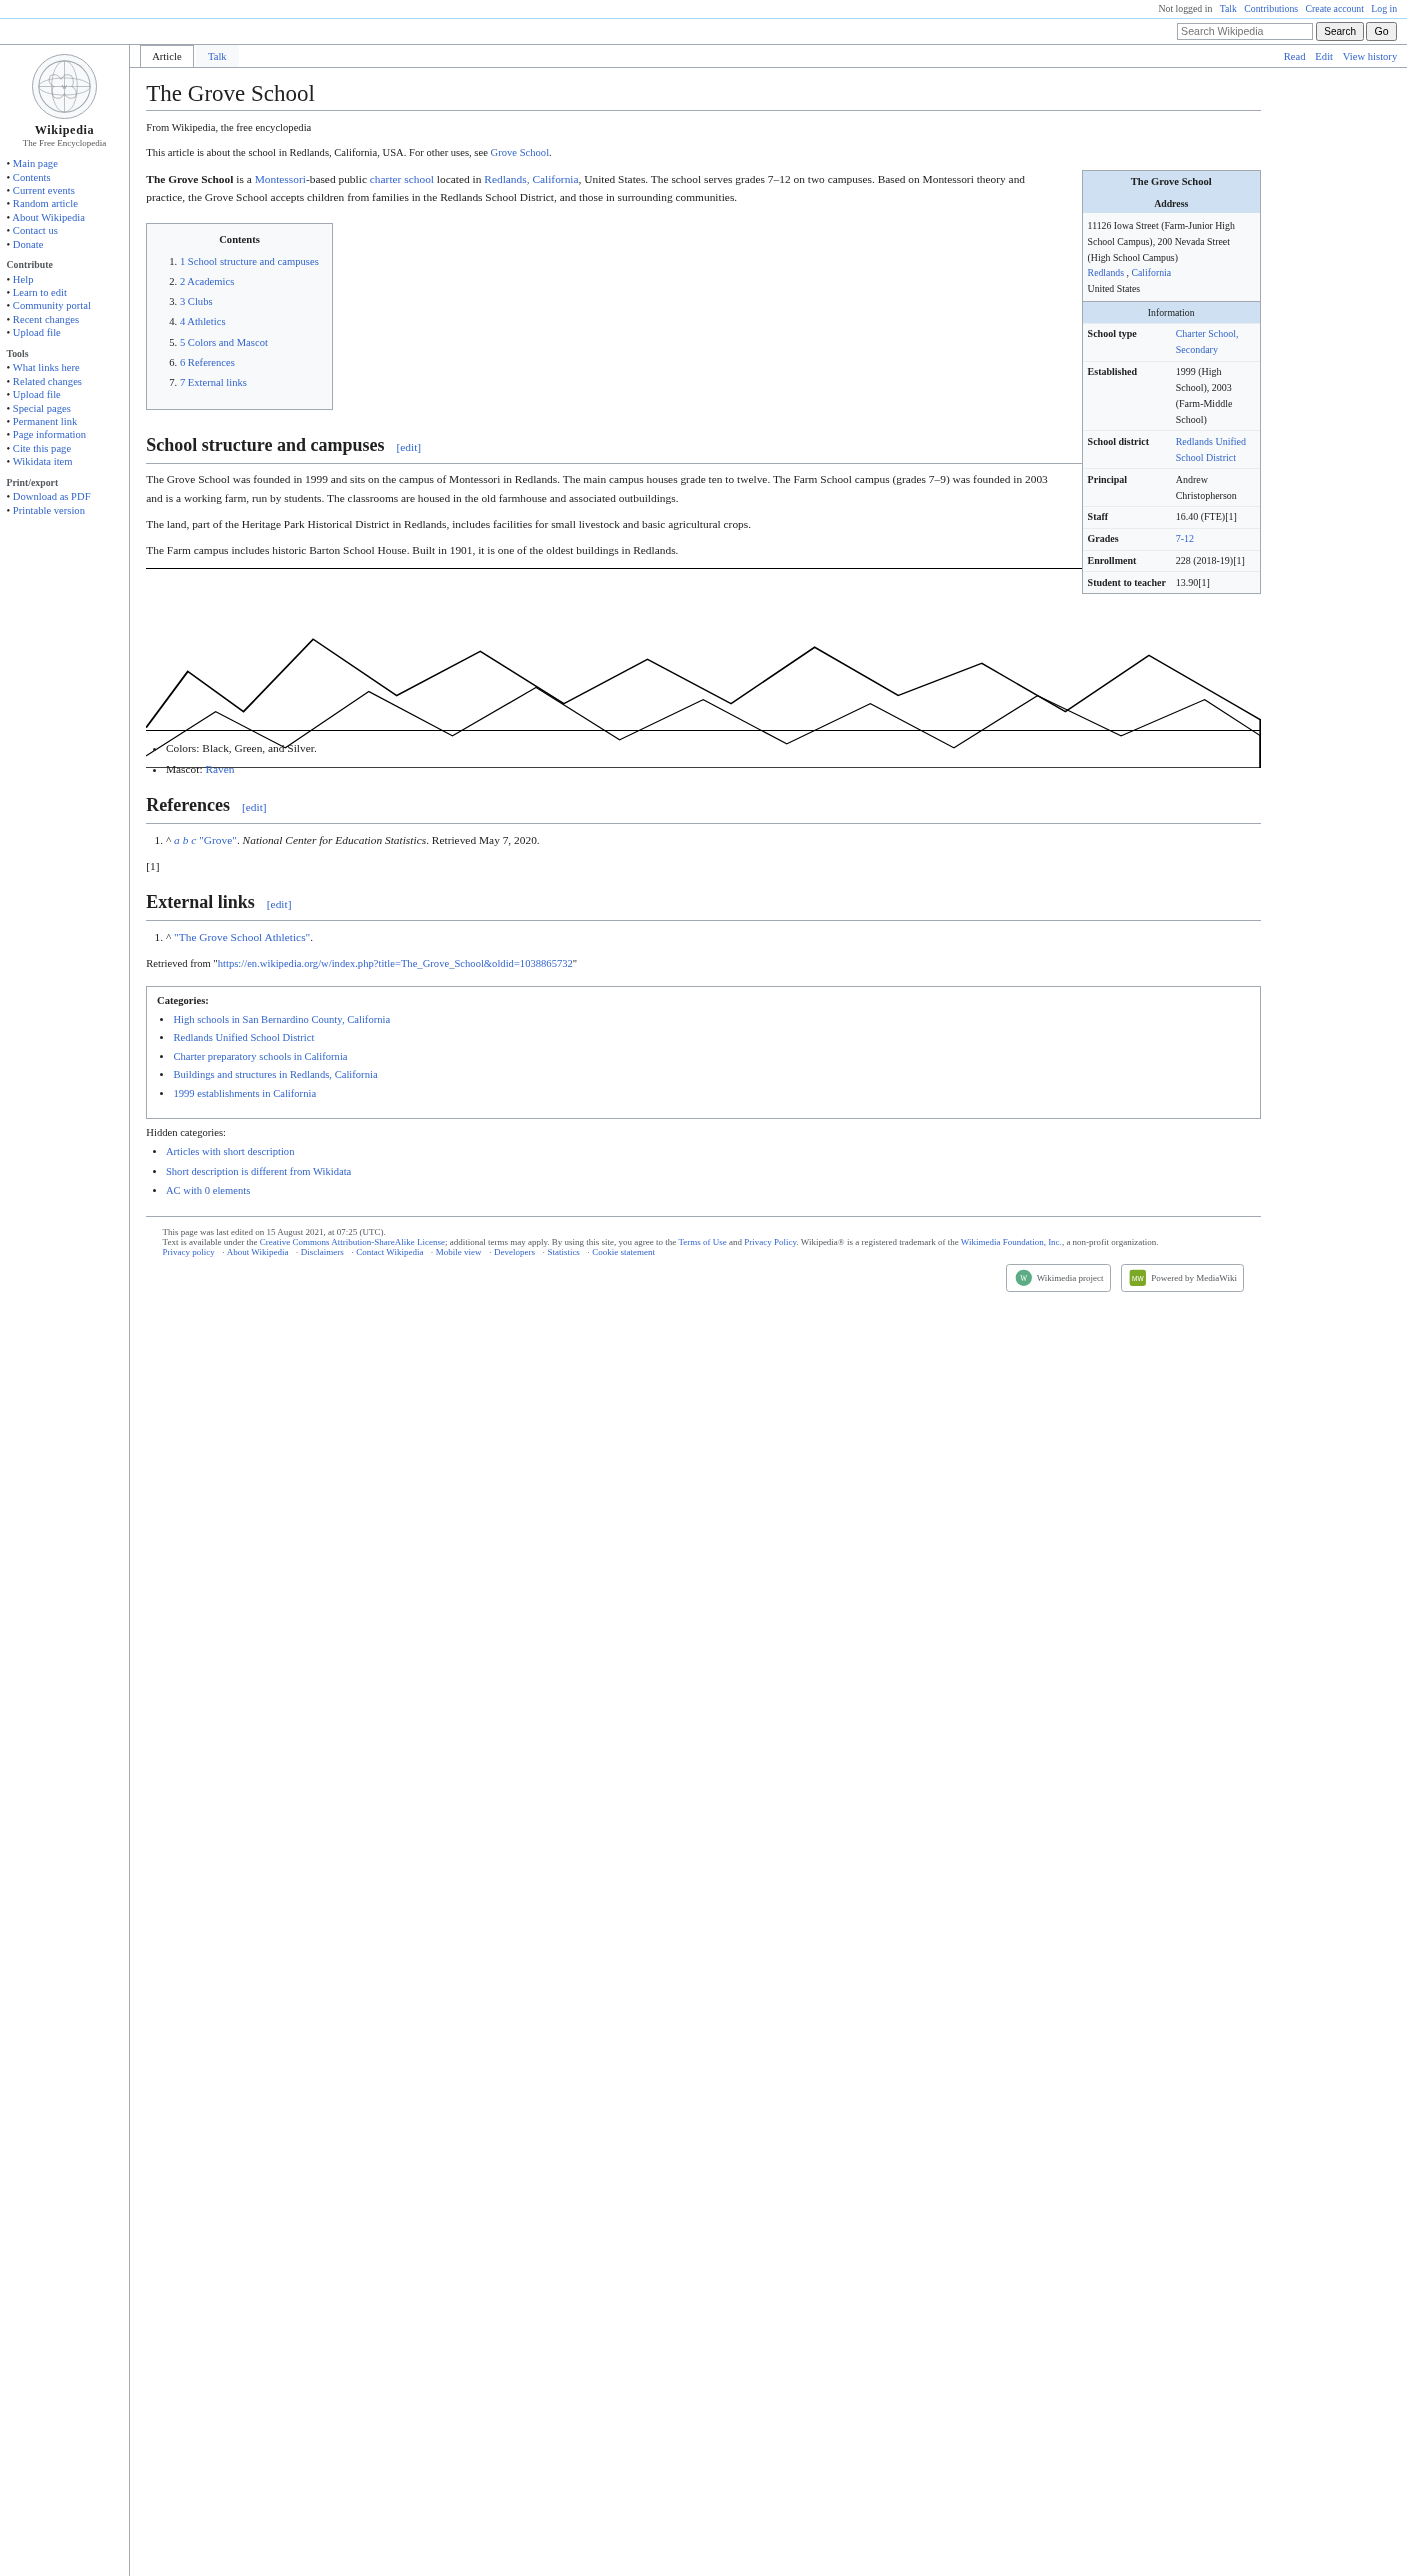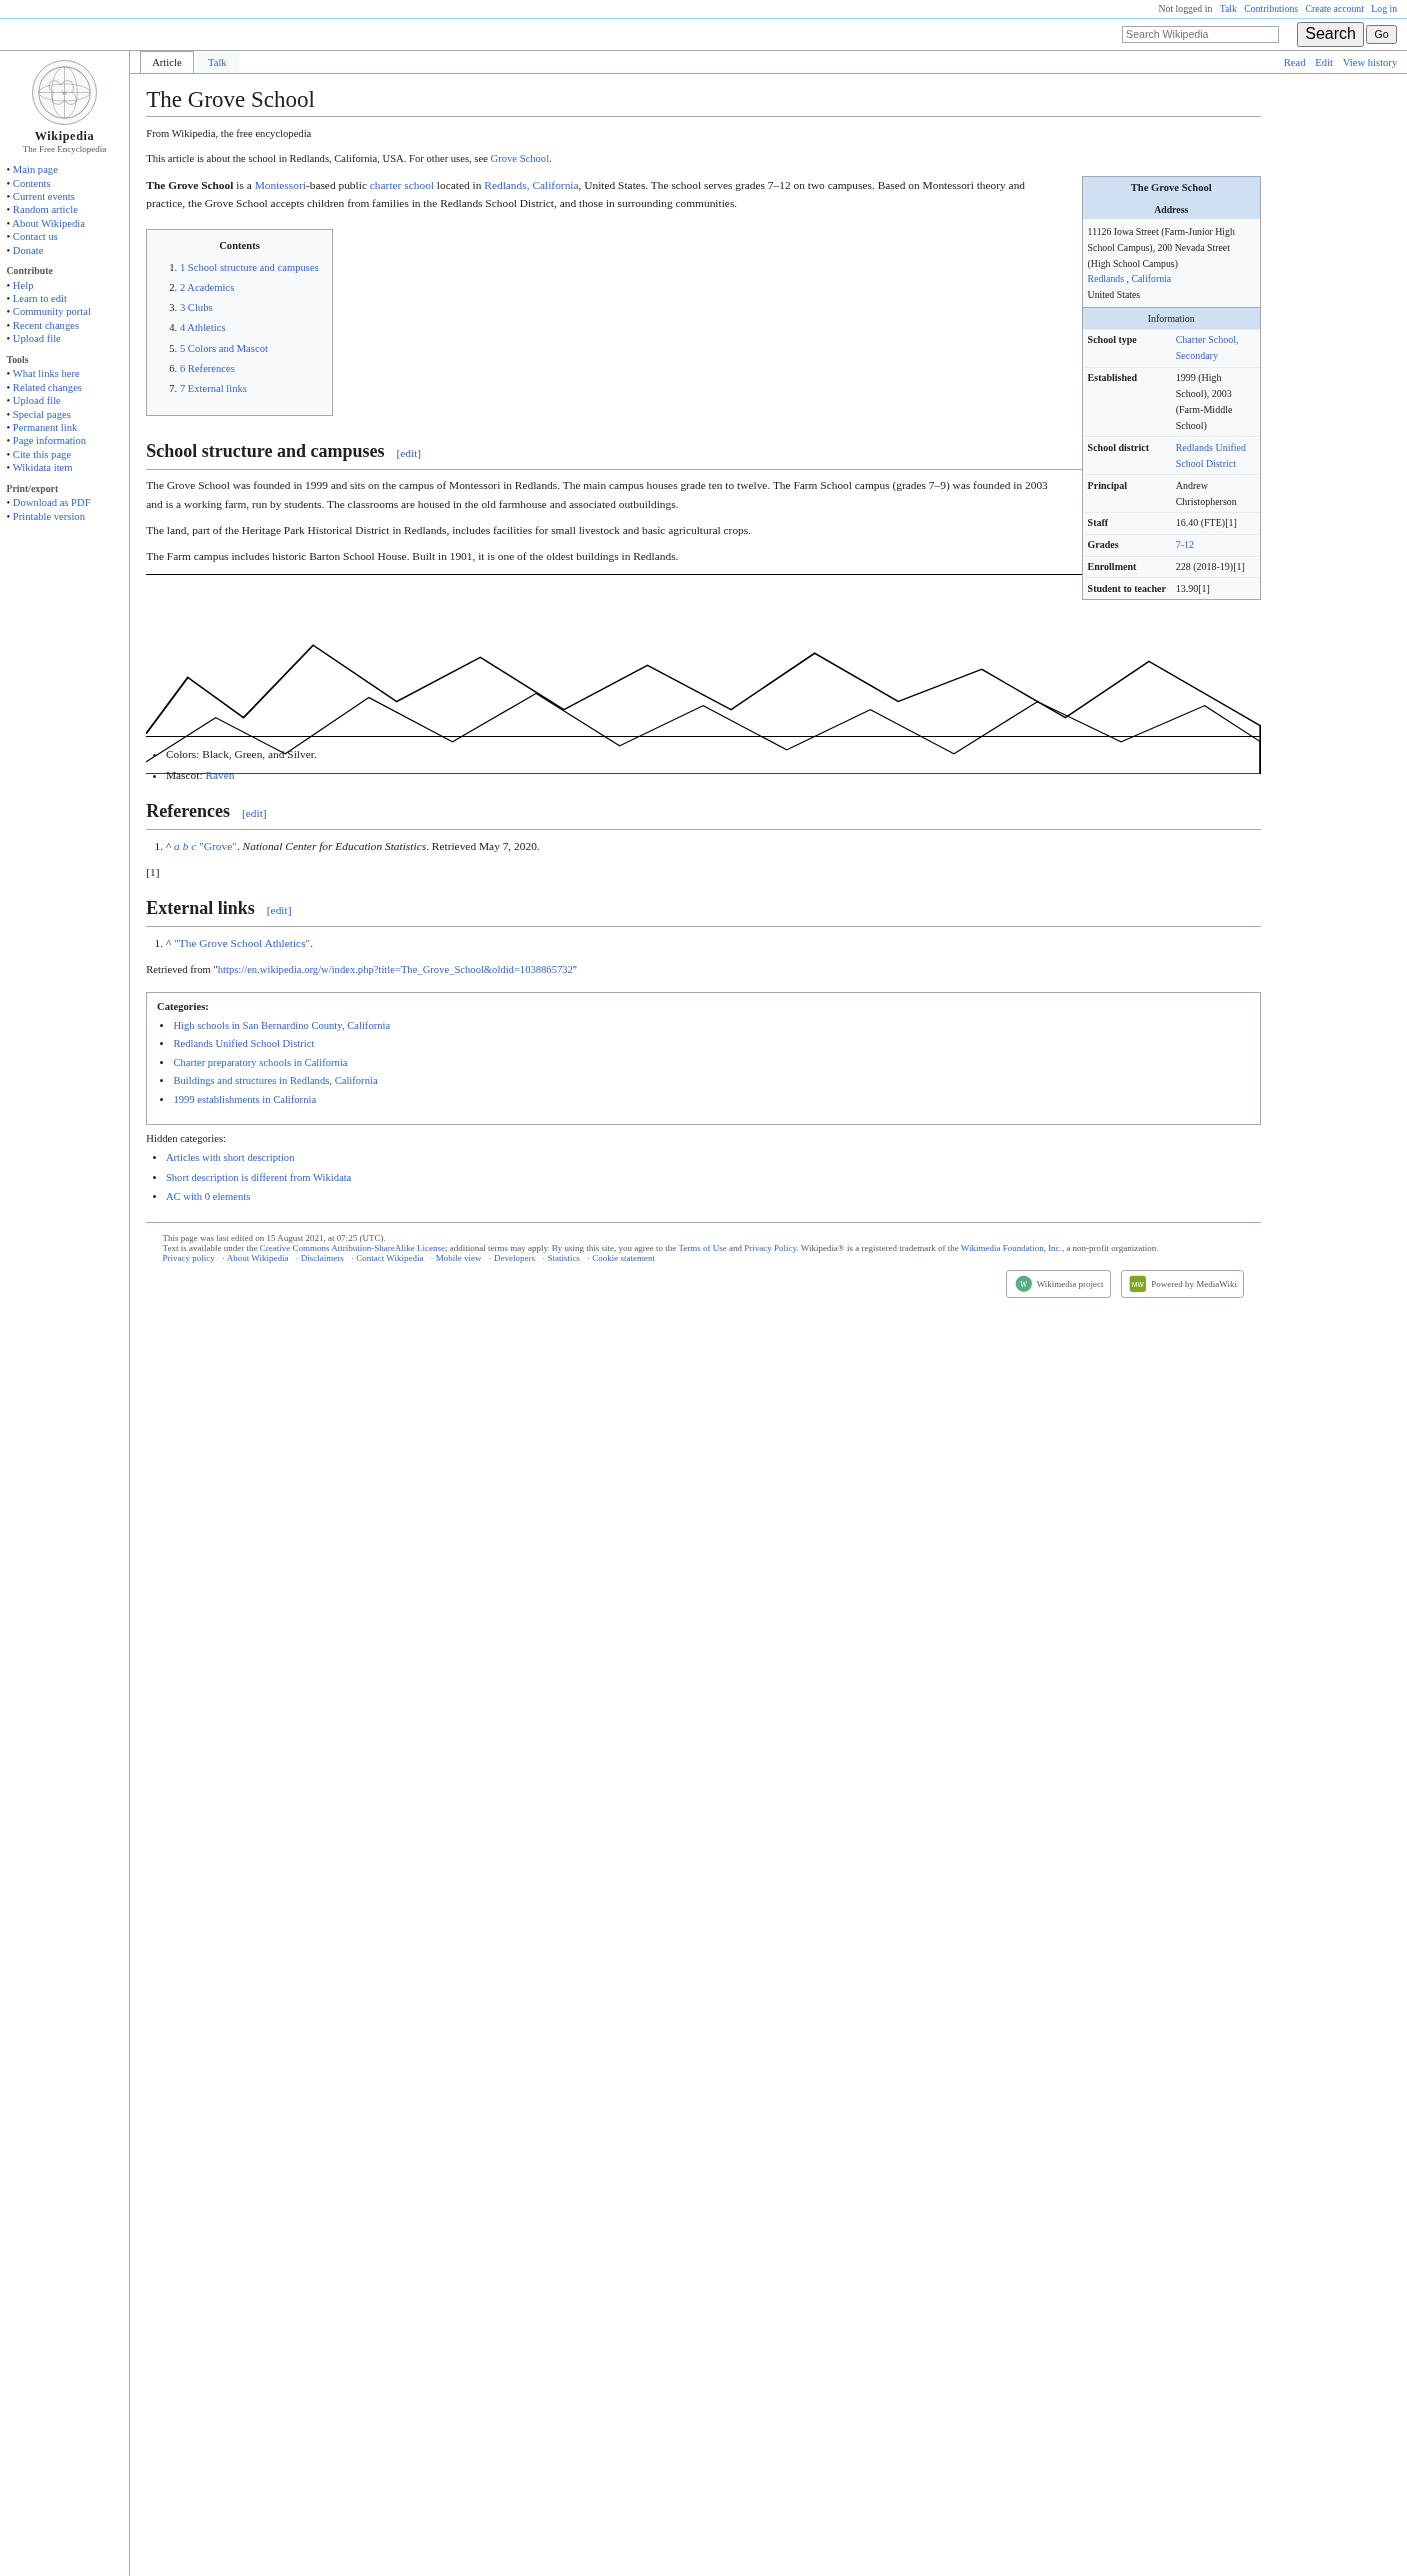--- a/index.html
+++ b/index.html
@@ -268,22 +268,22 @@
 
 <div id="top-bar">
   <span>Not logged in</span>
   <a href="#">Talk</a>
   <a href="#">Contributions</a>
   <a href="#">Create account</a>
   <a href="#">Log in</a>
 </div>
 
 <div id="search-row">
-  <input type="text" id="search-input" style="width: 157px; border: 0.8px solid rgb(162, 169, 177); padding: 1.6px 3.3px; font-size: 10.6px; margin-left: 15px;" placeholder="Search Wikipedia">
-  <input type="submit" style="margin-left: 18px; padding: 1.6px 6.5px; font-size: 16px; cursor: pointer;" value="Search">
+  <input type="text" id="search-input" style="width: 136px; border: 0.8px solid rgb(162, 169, 177); padding: 1.6px 3.3px; font-size: 10.6px; margin-left: 15px;" placeholder="Search Wikipedia">
+  <input type="submit" style="margin-left: 3px; padding: 1.6px 6.5px; font-size: 10px; cursor: pointer;" value="Search">
   <input type="submit" style="margin-left: 1.6px; padding: 1.6px 6.5px; font-size: 10.6px; cursor: pointer;" value="Go">
 </div>
 
 <div id="page-wrapper">
 
   <div id="sidebar">
     <div class="logo-area">
       <div class="logo-circle">
 
         <svg class="wiki-globe" viewBox="0 0 80 80" style="font-size:13px">

